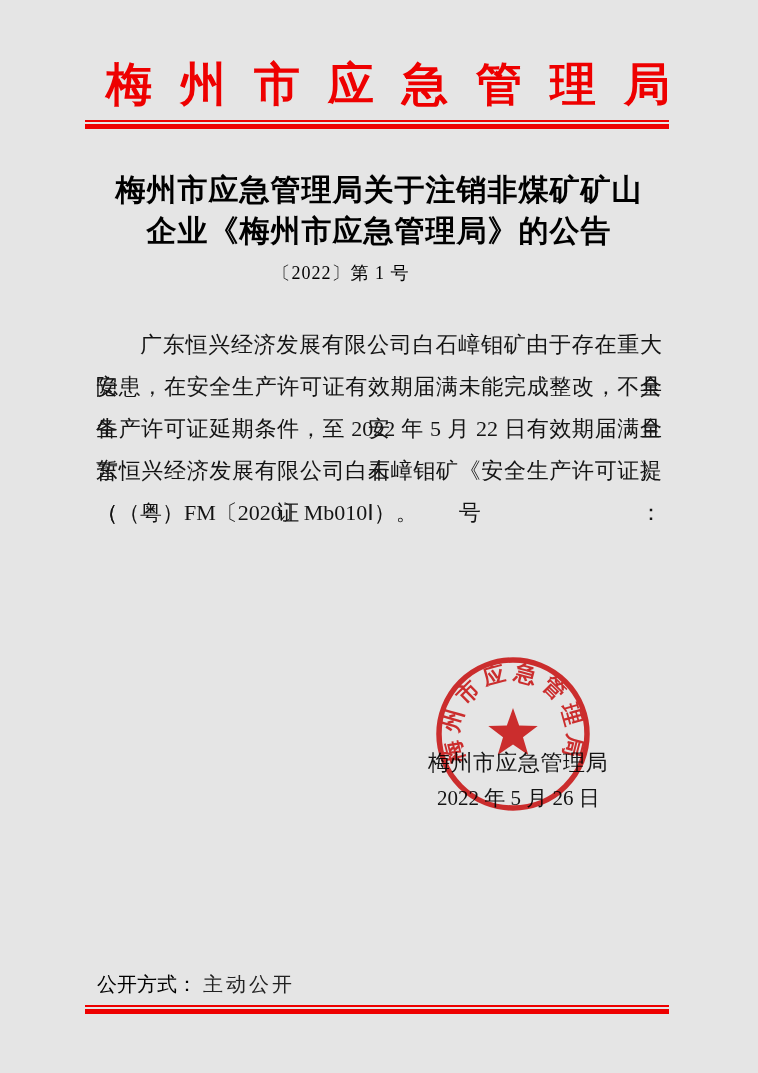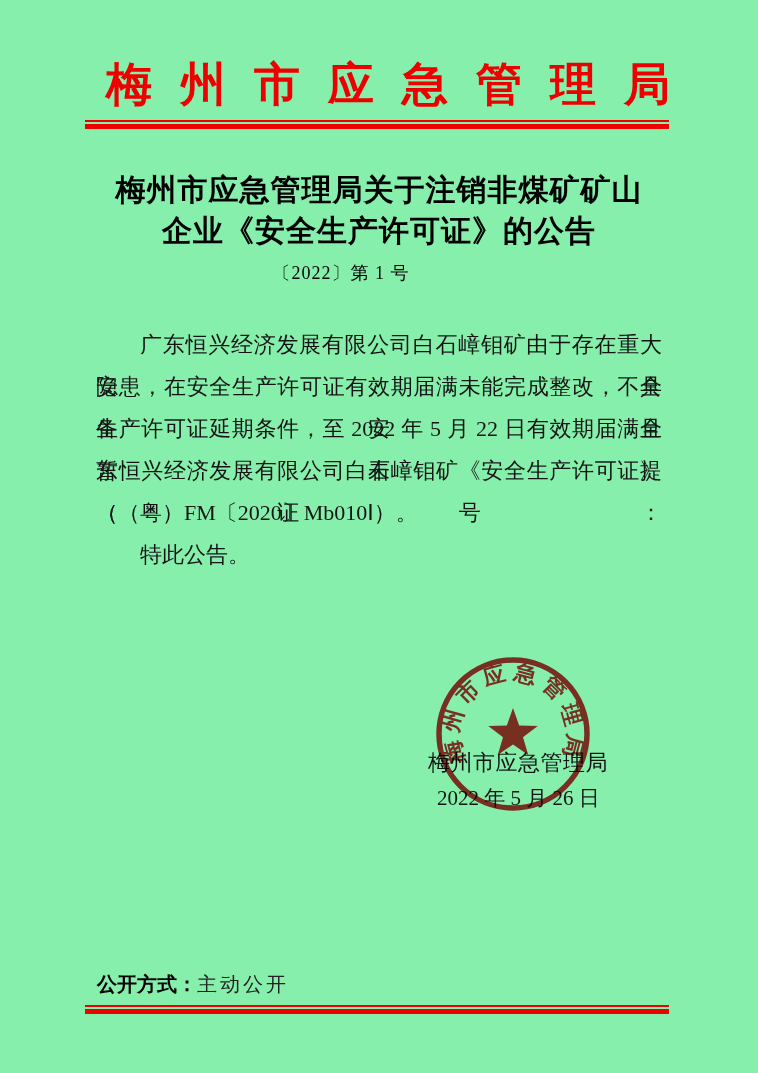--- a/index.html
+++ b/index.html
@@ -1,18 +1,18 @@
 <!DOCTYPE html>
 <html><head>
 <meta charset="utf-8">
 <style>
   html,body { margin:0; padding:0; background:#ffffff; }
   .page {
     position:relative; width:758px; height:1073px;
-    background:#86efac; overflow:hidden;
+    background:#e5e5e5; overflow:hidden;
     font-family:"Liberation Serif", serif; color:#000;
   }
 
   
   .agency {
     position:absolute; left:106px; top:54px;
     font-size:46px; font-weight:700; color:#ee0000;
     letter-spacing:28px; white-space:nowrap;
     font-family:"Liberation Serif", serif;
   }
@@ -49,50 +49,49 @@
 
   
   .seal { position:absolute; left:432px; top:653px; mix-blend-mode:multiply; opacity:0.92; }
   .seal .seal-txt {
     font-size:22px; font-weight:700; fill:#e02020;
     letter-spacing:6px; font-family:"Liberation Serif", serif;
   }
 
   
   .footer { position:absolute; left:97px; top:971px; font-size:20px; white-space:nowrap; }
-  .flabel { font-family:"Liberation Sans", sans-serif; font-weight:700; color:#000; }
-  .fvalue { color:#222; letter-spacing:3px; }
+  .flabel { font-family:"Liberation Sans", sans-serif; font-weight:400; color:#000; }
+  .fvalue { color:#222; letter-spacing:3px; margin-left:6px; }
 </style>
 </head>
 <body>
 
 <div class="page">
 
   <div class="agency">梅州市应急管理局</div>
 
   <div class="rule top">
     <div class="thin"></div>
     <div class="gap"></div>
     <div class="thick"></div>
   </div>
 
   <div class="title">
     <div>梅州市应急管理局关于注销非煤矿矿山</div>
-    <div>企业《安全生产许可证》的公告</div>
+    <div>企业《梅州市应急管理局》的公告</div>
   </div>
 
   <div class="docnum">〔2022〕第 1 号</div>
 
   <div class="bodytext">
     <div class="bl just ind">广东恒兴经济发展有限公司白石嶂钼矿由于存在重大安全</div>
     <div class="bl just">隐患，在安全生产许可证有效期届满未能完成整改，不具备安全</div>
     <div class="bl just">生产许可证延期条件，至 2022 年 5 月 22 日有效期届满且暂未提</div>
     <div class="bl just">东恒兴经济发展有限公司白石嶂钼矿《安全生产许可证》（证号：</div>
     <div class="bl">（（粤）FM〔2020〕Mb010Ⅰ）。</div>
-    <div class="bl ind">特此公告。</div>
   </div>
 
   <div class="signature">梅州市应急管理局</div>
 
   <div class="sigdate">2022 年 5 月 26 日</div>
 
   <svg class="seal" width="162" height="162" viewBox="0 0 162 162">
     <defs>
       <path id="sealArc" d="M 35.2 109.6 A 54 54 0 1 1 126.8 109.6" fill="none"></path>
     </defs>

